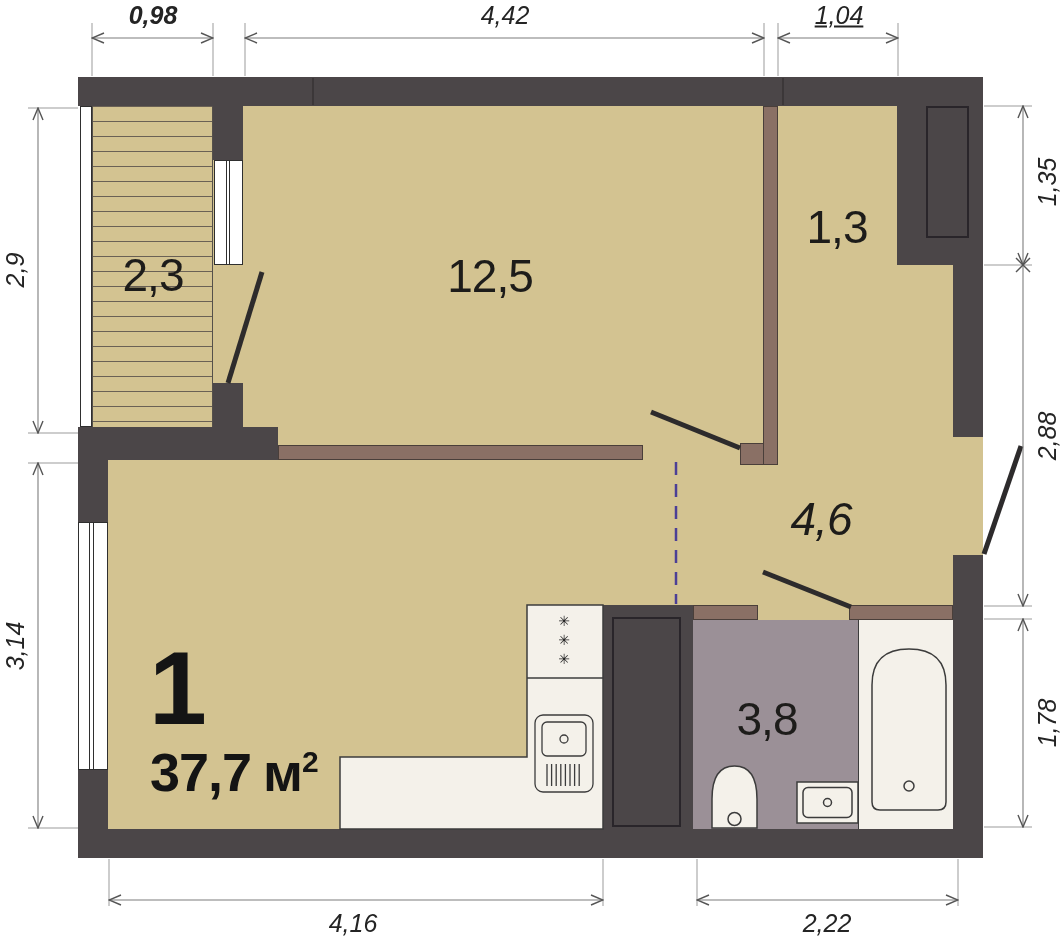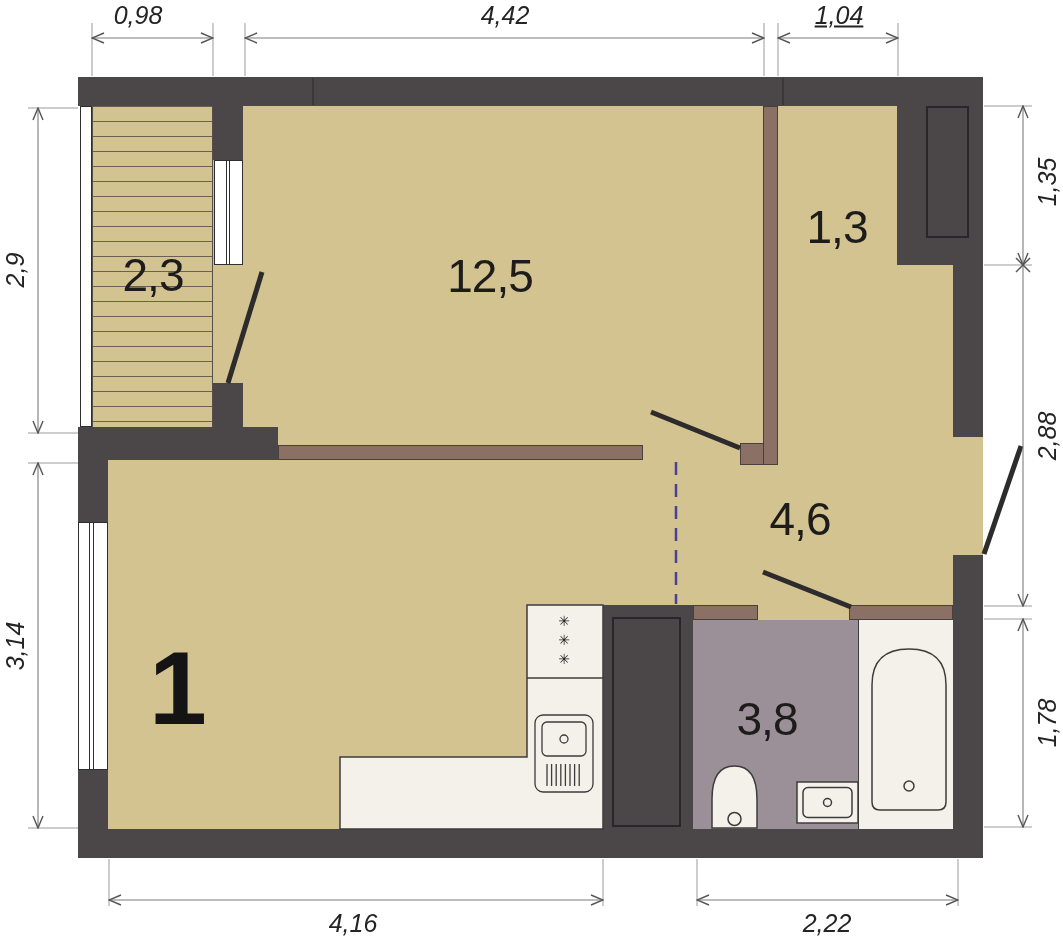--- a/index.html
+++ b/index.html
@@ -164,30 +164,33 @@
     </g>
     <g stroke="#555555" stroke-width="1.4">
       <line x1="1016" y1="258" x2="1030" y2="272"></line>
       <line x1="1016" y1="272" x2="1030" y2="258"></line>
     </g>
   </svg>
 
   <div class="lbl" style="left:153px;top:275px;">2,3</div>
   <div class="lbl" style="left:490px;top:276px;text-align:center;">12,5</div>
   <div class="lbl" style="left:837px;top:227px;">1,3</div>
-  <div class="lbl" style="left:800px;top:519px;">4,6</div>
+  <div class="lbl" style="left:821px;top:519px;font-style:italic;">4,6</div>
   <div class="lbl" style="left:767px;top:719px;">3,8</div>
 
   <div class="burners">✳
 ✳
 ✳</div>
 
   <div class="unit-num" style="left:178px;top:688px;">1</div>
-
-  <div class="dim" style="left:138px;top:15px;">0,98</div>
+  <div class="unit-area" style="left:150px;top:741px;">
+    <span>37,7</span><span class="u">м</span><sup>2</sup>
+  </div>
+
+  <div class="dim" style="left:153px;top:15px;font-weight:bold;">0,98</div>
   <div class="dim" style="left:505px;top:15px;">4,42</div>
   <div class="dim" style="left:839px;top:15px;text-decoration:underline;">1,04</div>
 
   <div class="dim rot" style="left:15px;top:270px;">2,9</div>
   <div class="dim rot" style="left:15px;top:646px;">3,14</div>
 
   <div class="dim rot" style="left:1047px;top:182px;">1,35</div>
   <div class="dim rot" style="left:1047px;top:436px;">2,88</div>
   <div class="dim rot" style="left:1047px;top:723px;">1,78</div>
 

